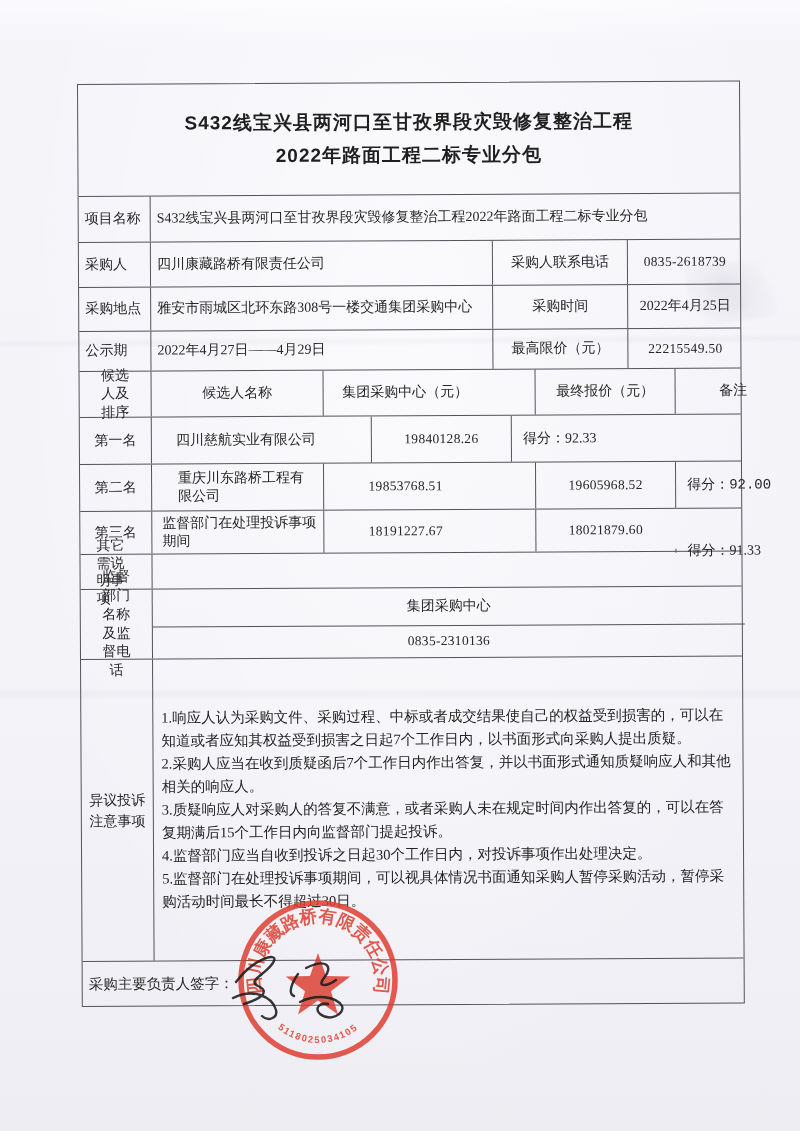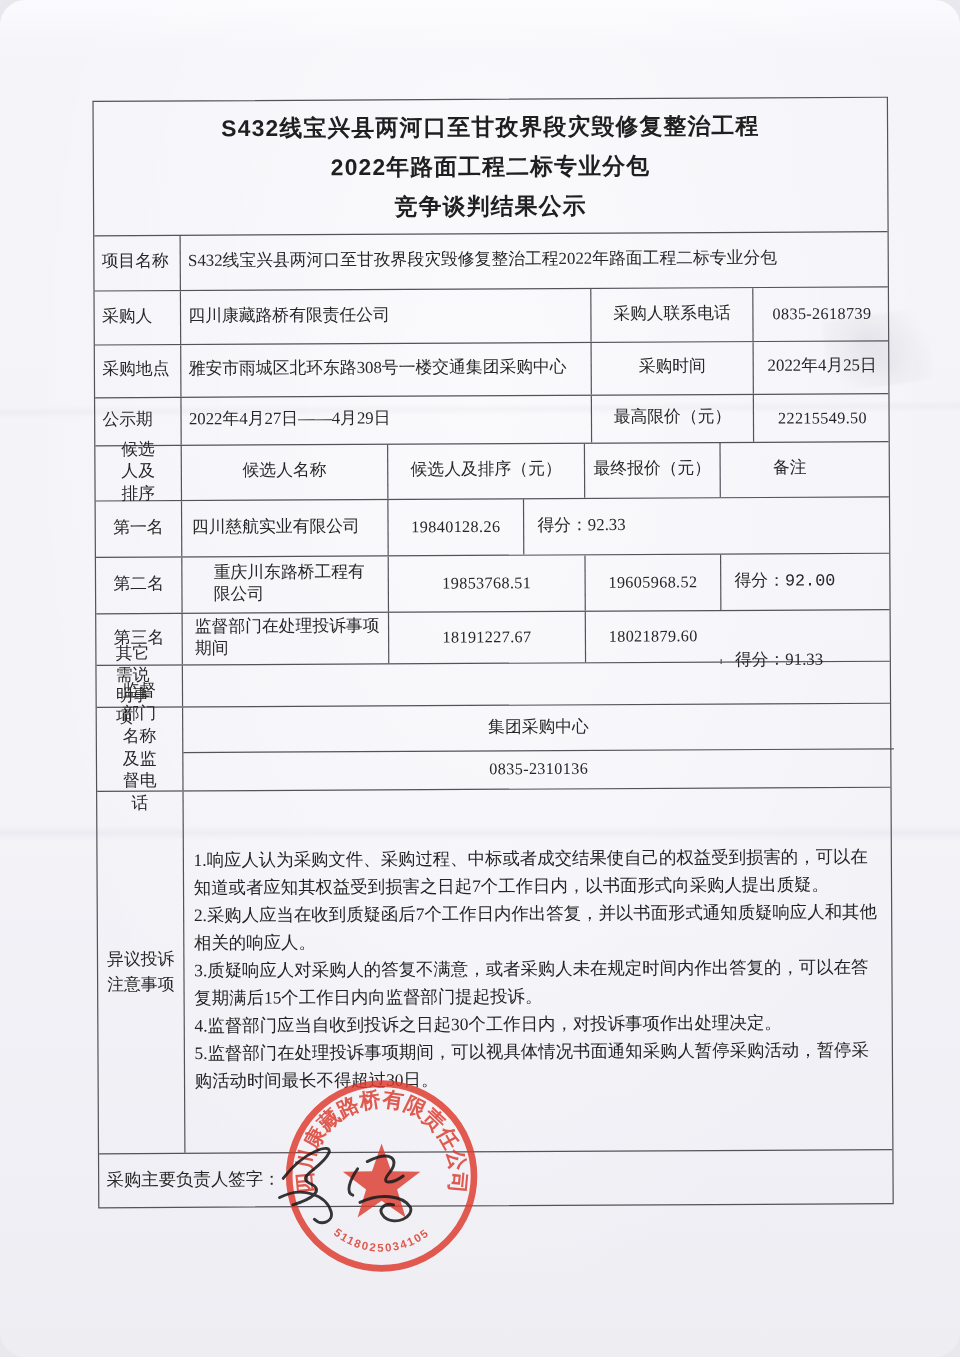--- a/index.html
+++ b/index.html
@@ -7,21 +7,20 @@
     width:800px;height:1131px;position:relative;overflow:hidden;
     background:#e9e8ee;
     font-family:"Liberation Serif","DejaVu Serif",serif;
     color:#272727;
   }
   .paper{
     position:absolute;inset:0;
     background:
       radial-gradient(ellipse at 50% 30%, rgba(255,255,255,.55), rgba(255,255,255,0) 70%),
       linear-gradient(180deg,#fbfafd 0%,#f5f4f9 4%,#f4f3f8 58%,#f0eff5 88%,#ededf2 100%);
-    border-radius: 21px;
   }
   .crease1{position:absolute;left:0;top:336px;width:800px;height:10px;
     background:linear-gradient(180deg,rgba(120,120,140,0) 0%,rgba(120,120,140,.05) 50%,rgba(120,120,140,0) 100%);
     transform:rotate(-.4deg);}
   .crease2{position:absolute;left:0;top:688px;width:800px;height:12px;
     background:linear-gradient(180deg,rgba(120,120,140,0) 0%,rgba(120,120,140,.06) 50%,rgba(120,120,140,0) 100%);}
   .smudge{position:absolute;left:688px;top:262px;width:86px;height:60px;
     background:
       radial-gradient(ellipse at 40% 30%,rgba(110,110,130,.10),rgba(110,110,130,0) 65%),
       radial-gradient(ellipse at 60% 75%,rgba(110,110,130,.08),rgba(110,110,130,0) 60%);
@@ -55,21 +54,21 @@
   }
 
   
   .w-label{width:71px;flex:none;}
   .w-wide{width:592px;flex:none;}
   .w-val{width:342px;flex:none;}
   .w-lab2{width:135px;flex:none;}
   .w-val2{width:115px;flex:none;}
   .w-name{width:172px;flex:none;}
   .w-p1{width:164px;flex:none;}
-  .w-p2{width:113px;flex:none;}
+  .w-p2{width:140px;flex:none;margin-left:48px;}
   .w-rem{width:116px;flex:none;}
 
   .h46{height:46px;} .h45{height:45px;} .h44{height:44px;} .h40{height:40px;}
   .h47{height:47px;} .h43{height:43px;} .h35{height:35px;} .h302{height:302px;}
   .h45b{height:45px;}
 
   .sup-right{display:flex;flex-direction:column;width:592px;flex:none;}
   .sup-sub{height:38px;display:flex;align-items:center;justify-content:center;font-size:14px;}
   .sup-sub + .sup-sub{border-top:1.2px solid #55525a;height:32px;}
 
@@ -94,21 +93,20 @@
 <div class="paper">
   <div class="crease1"></div>
   <div class="crease2"></div>
   <div class="smudge"></div>
 
   <div class="doc">
 
     <div class="row title-block">
       <div class="title-line">S432线宝兴县两河口至甘孜界段灾毁修复整治工程</div>
       <div class="title-line">2022年路面工程二标专业分包</div>
-      <div class="title-line">竞争谈判结果公示</div>
     </div>
 
     <div class="row h46">
       <div class="cell w-label c-left">项目名称</div>
       <div class="cell w-wide c-left">S432线宝兴县两河口至甘孜界段灾毁修复整治工程2022年路面工程二标专业分包</div>
     </div>
 
     <div class="row h45">
       <div class="cell w-label c-left">采购人</div>
       <div class="cell w-val c-left">四川康藏路桥有限责任公司</div>
@@ -126,28 +124,28 @@
     <div class="row h40">
       <div class="cell w-label c-left">公示期</div>
       <div class="cell w-val c-left">2022年4月27日——4月29日</div>
       <div class="cell w-lab2 c-center">最高限价（元）</div>
       <div class="cell w-val2 c-center num">22215549.50</div>
     </div>
 
     <div class="row h46">
       <div class="cell w-label c-left" style="padding:2px 16px;text-align:center;">候选人及排序</div>
       <div class="cell w-name c-center">候选人名称</div>
-      <div class="cell w-p1 c-center">候选人及排序（元）</div>
+      <div class="cell w-p1 c-center">集团采购中心（元）</div>
       <div class="cell w-p2 c-center">最终报价（元）</div>
       <div class="cell w-rem c-center">备注</div>
     </div>
 
     <div class="row h47">
       <div class="cell w-label c-center">第一名</div>
-      <div class="cell w-name c-left" style="padding-left:8px;">四川慈航实业有限公司</div>
+      <div class="cell w-name c-left" style="padding-left:24px;">四川慈航实业有限公司</div>
       <div class="cell w-p2 c-center num">19840128.26</div>
       <div class="cell w-rem c-left" style="padding-left:11px;">得分：92.33</div>
     </div>
 
     <div class="row h47">
       <div class="cell w-label c-center">第二名</div>
       <div class="cell w-name c-left" style="padding-left:26px;">重庆川东路桥工程有限公司</div>
       <div class="cell w-p1 c-center num">19853768.51</div>
       <div class="cell w-p2 c-center num">19605968.52</div>
       <div class="cell w-rem c-left" style="padding-left:11px;font-family:Liberation Mono, monospace;">得分：92.00</div>

